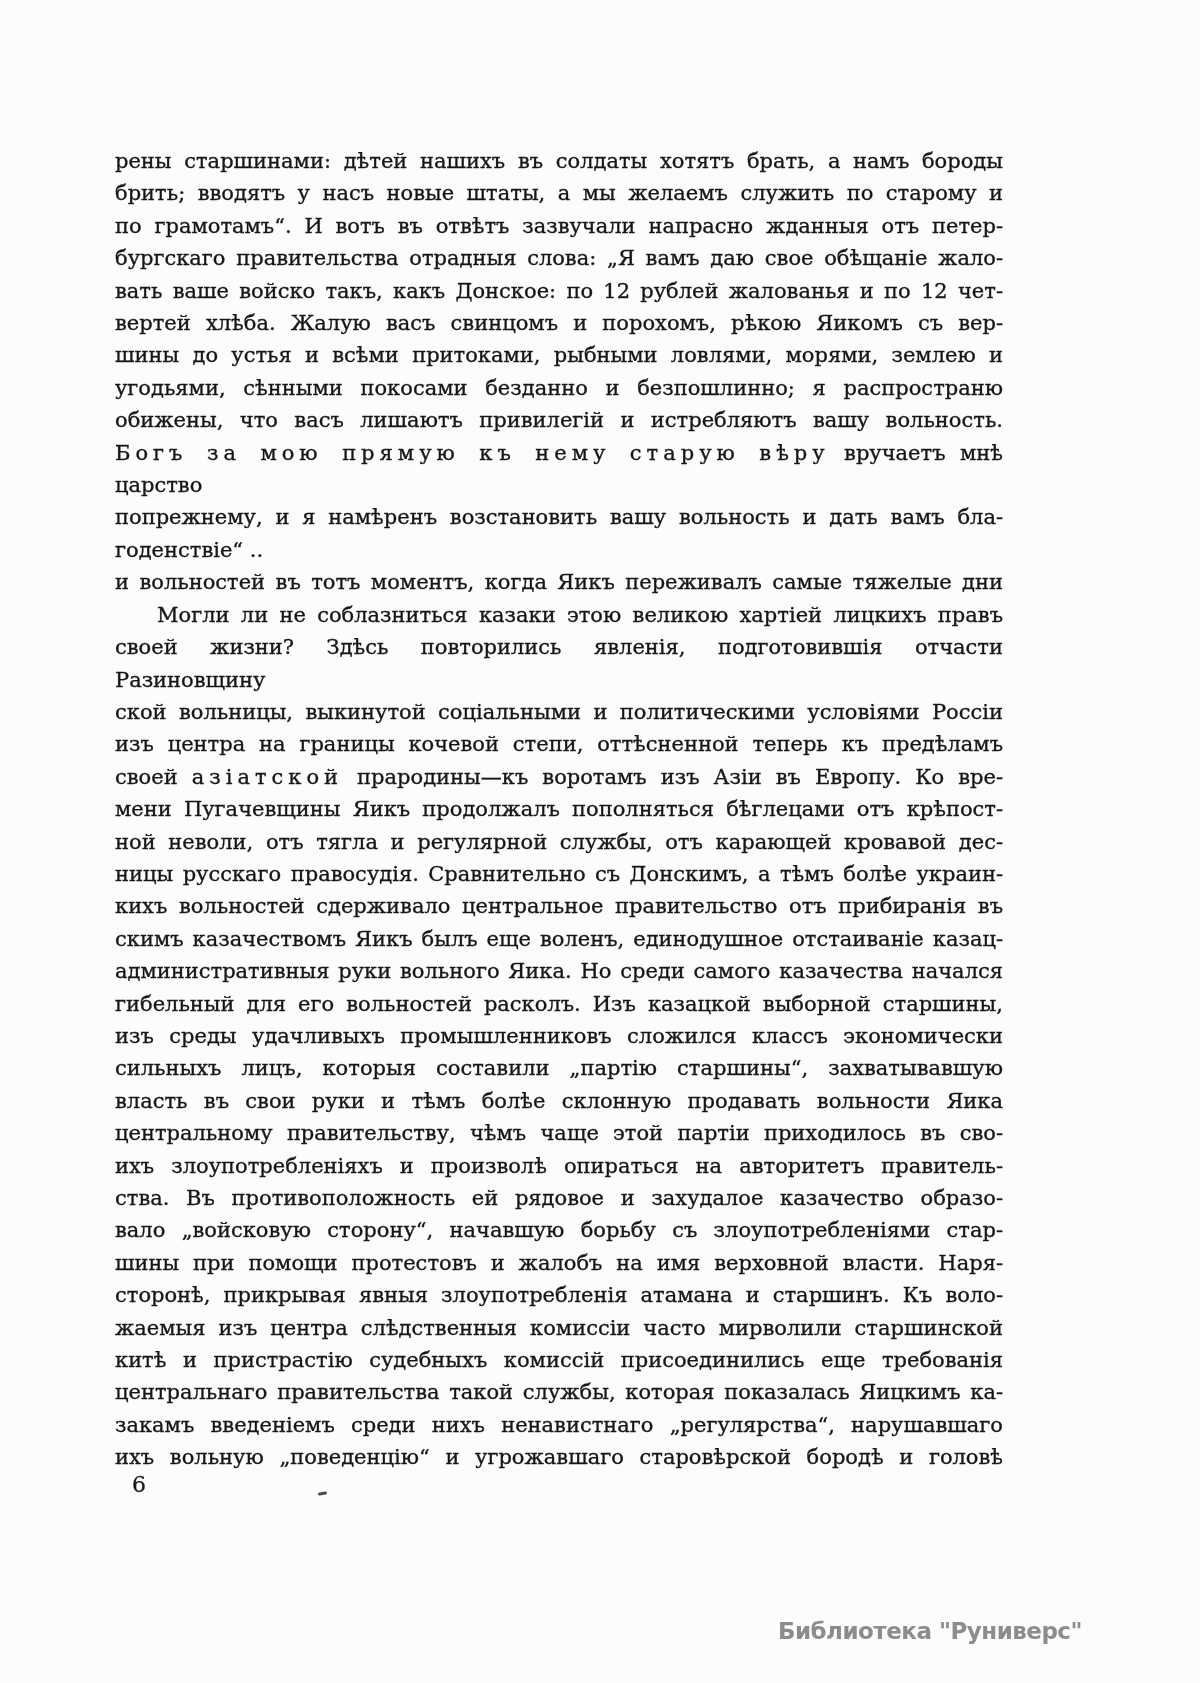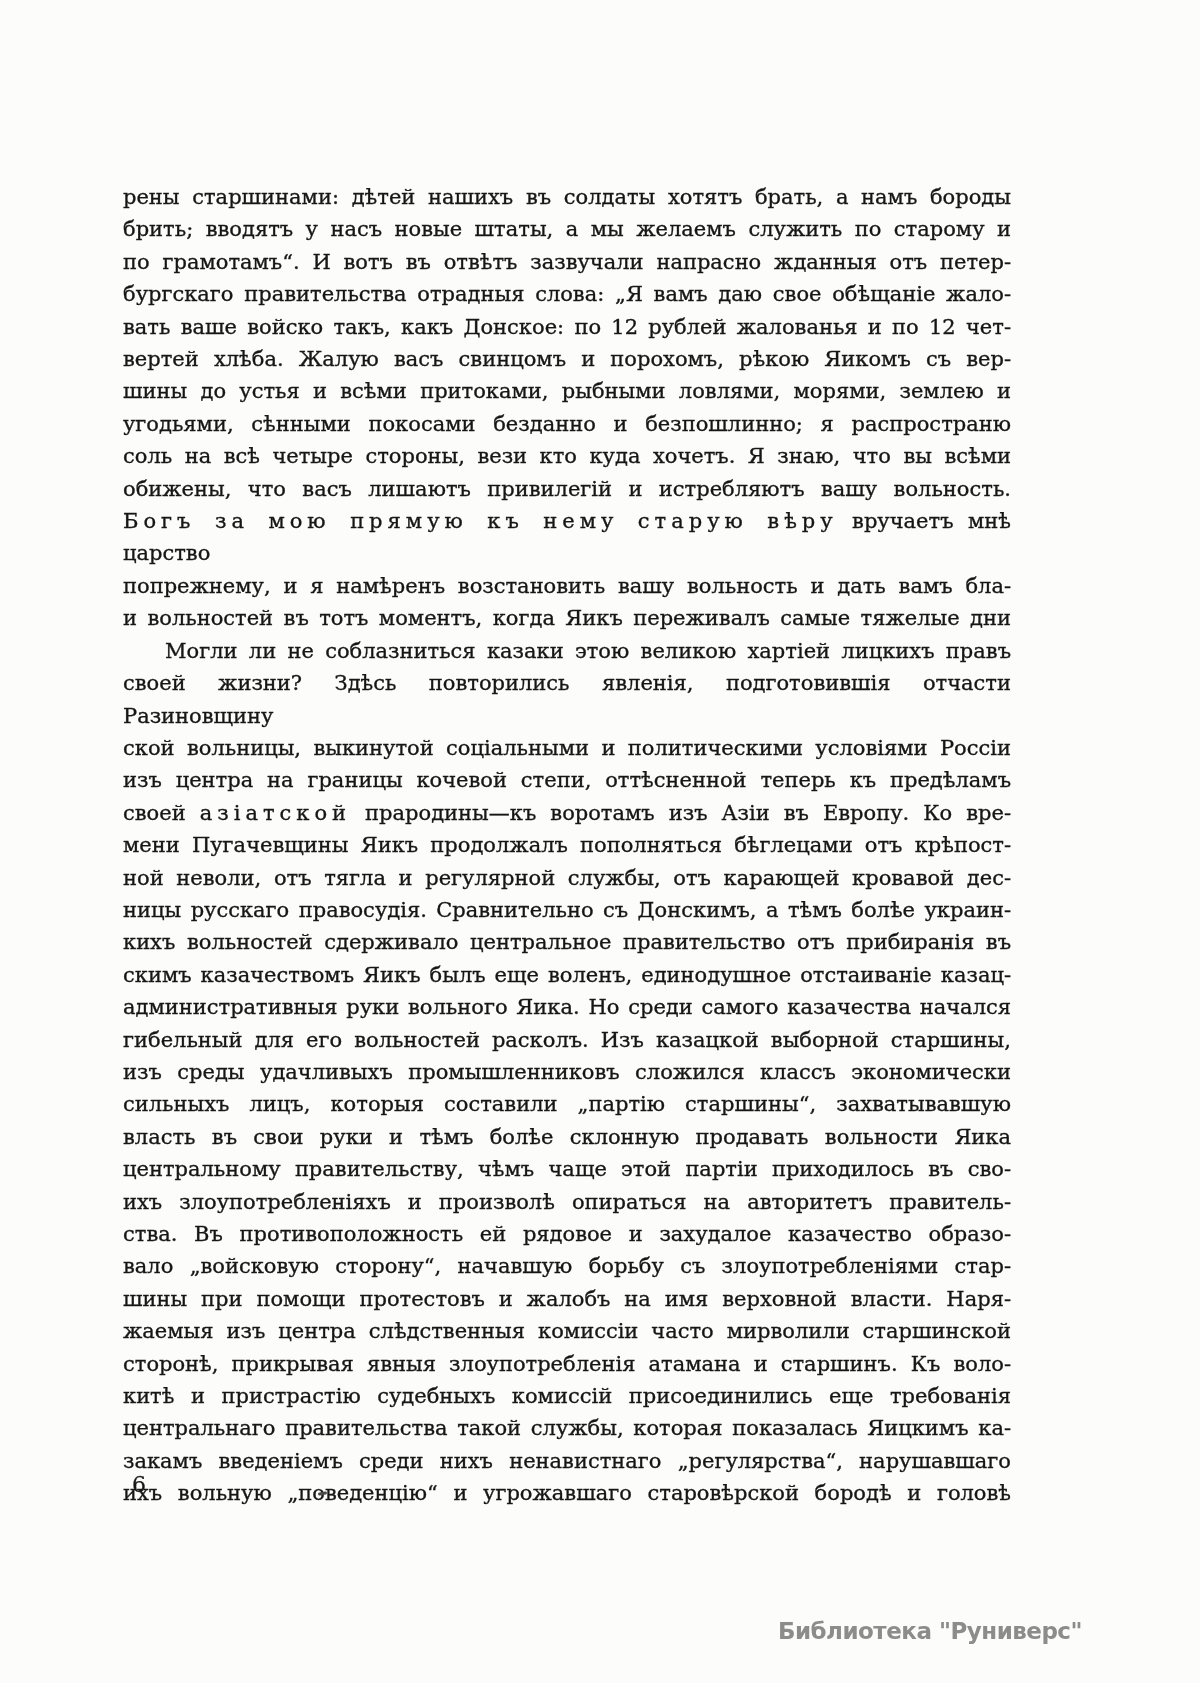--- a/index.html
+++ b/index.html
@@ -8,23 +8,22 @@
     position:relative;
     width:1200px;height:1683px;
     margin:0 auto;
     background:#fcfcfa;
     font-family:"DejaVu Serif",serif;
     color:#161616;
     overflow:hidden;
   }
   .textblock{
     position:absolute;
-    left:123px;top:145px;
+    left:115px;top:145px;
     width:888px;
-    margin-top:36px;
   }
   .line{
     font-size:21px;
     line-height:32.4px;
     text-align:justify;
     text-align-last:justify;
     -webkit-text-stroke:0.35px #1a1a1a;
     white-space:normal;
   }
   .line.end{
@@ -66,24 +65,24 @@
 <div class="page" style="background: rgb(252, 252, 250); color: rgb(22, 22, 22);">
   <div class="textblock">
       <div class="line"><span>рены старшинами: дѣтей нашихъ въ солдаты хотятъ брать, а намъ бороды</span></div>
       <div class="line"><span>брить; вводятъ у насъ новые штаты, а мы желаемъ служить по старому и</span></div>
       <div class="line"><span>по грамотамъ“. И вотъ въ отвѣтъ зазвучали напрасно жданныя отъ петер-</span></div>
       <div class="line"><span>бургскаго правительства отрадныя слова: „Я вамъ даю свое обѣщаніе жало-</span></div>
       <div class="line"><span>вать ваше войско такъ, какъ Донское: по 12 рублей жалованья и по 12 чет-</span></div>
       <div class="line"><span>вертей хлѣба. Жалую васъ свинцомъ и порохомъ, рѣкою Яикомъ съ вер-</span></div>
       <div class="line"><span>шины до устья и всѣми притоками, рыбными ловлями, морями, землею и</span></div>
       <div class="line"><span>угодьями, сѣнными покосами безданно и безпошлинно; я распространю</span></div>
-      <div class="line"><span>соль на всѣ четыре стороны, вези кто куда хочетъ. Я знаю, что вы всѣми</span></div>
       <div class="line"><span>обижены, что васъ лишаютъ привилегій и истребляютъ вашу вольность.</span></div>
       <div class="line"><span class="ls">Богъ за мою прямую къ нему старую вѣру</span><span> вручаетъ мнѣ царство</span></div>
       <div class="line"><span>попрежнему, и я намѣренъ возстановить вашу вольность и дать вамъ бла-</span></div>
+      <div class="line end"><span>годенствіе“ ..</span></div>
       <div class="line"><span>и вольностей въ тотъ моментъ, когда Яикъ переживалъ самые тяжелые дни</span></div>
       <div class="line ind"><span>Могли ли не соблазниться казаки этою великою хартіей лицкихъ правъ</span></div>
       <div class="line"><span>своей жизни? Здѣсь повторились явленія, подготовившія отчасти Разиновщину</span></div>
       <div class="line"><span>ской вольницы, выкинутой соціальными и политическими условіями Россіи</span></div>
       <div class="line"><span>изъ центра на границы кочевой степи, оттѣсненной теперь къ предѣламъ</span></div>
       <div class="line"><span>своей </span><span class="ls">азіатской</span><span> прародины—къ воротамъ изъ Азіи въ Европу. Ко вре-</span></div>
       <div class="line"><span>мени Пугачевщины Яикъ продолжалъ пополняться бѣглецами отъ крѣпост-</span></div>
       <div class="line"><span>ной неволи, отъ тягла и регулярной службы, отъ карающей кровавой дес-</span></div>
       <div class="line"><span>ницы русскаго правосудія. Сравнительно съ Донскимъ, а тѣмъ болѣе украин-</span></div>
       <div class="line"><span>кихъ вольностей сдерживало центральное правительство отъ прибиранія въ</span></div>
@@ -91,22 +90,22 @@
       <div class="line"><span>административныя руки вольного Яика. Но среди самого казачества начался</span></div>
       <div class="line"><span>гибельный для его вольностей расколъ. Изъ казацкой выборной старшины,</span></div>
       <div class="line"><span>изъ среды удачливыхъ промышленниковъ сложился классъ экономически</span></div>
       <div class="line"><span>сильныхъ лицъ, которыя составили „партію старшины“, захватывавшую</span></div>
       <div class="line"><span>власть въ свои руки и тѣмъ болѣе склонную продавать вольности Яика</span></div>
       <div class="line"><span>центральному правительству, чѣмъ чаще этой партіи приходилось въ сво-</span></div>
       <div class="line"><span>ихъ злоупотребленіяхъ и произволѣ опираться на авторитетъ правитель-</span></div>
       <div class="line"><span>ства. Въ противоположность ей рядовое и захудалое казачество образо-</span></div>
       <div class="line"><span>вало „войсковую сторону“, начавшую борьбу съ злоупотребленіями стар-</span></div>
       <div class="line"><span>шины при помощи протестовъ и жалобъ на имя верховной власти. Наря-</span></div>
+      <div class="line"><span>сторонѣ, прикрывая явныя злоупотребленія атамана и старшинъ. Къ воло-</span></div>
       <div class="line"><span>жаемыя изъ центра слѣдственныя комиссіи часто мирволили старшинской</span></div>
-      <div class="line"><span>сторонѣ, прикрывая явныя злоупотребленія атамана и старшинъ. Къ воло-</span></div>
       <div class="line"><span>китѣ и пристрастію судебныхъ комиссій присоединились еще требованія</span></div>
       <div class="line"><span>центральнаго правительства такой службы, которая показалась Яицкимъ ка-</span></div>
       <div class="line"><span>закамъ введеніемъ среди нихъ ненавистнаго „регулярства“, нарушавшаго</span></div>
       <div class="line"><span>ихъ вольную „поведенцію“ и угрожавшаго старовѣрской бородѣ и головѣ</span></div>
     </div>
   <div class="pagenum">6</div>
   <div class="straymark"></div>
   <div class="watermark" style="color: rgb(140, 140, 140);">Библиотека "Руниверс"</div>
 </div>
 

